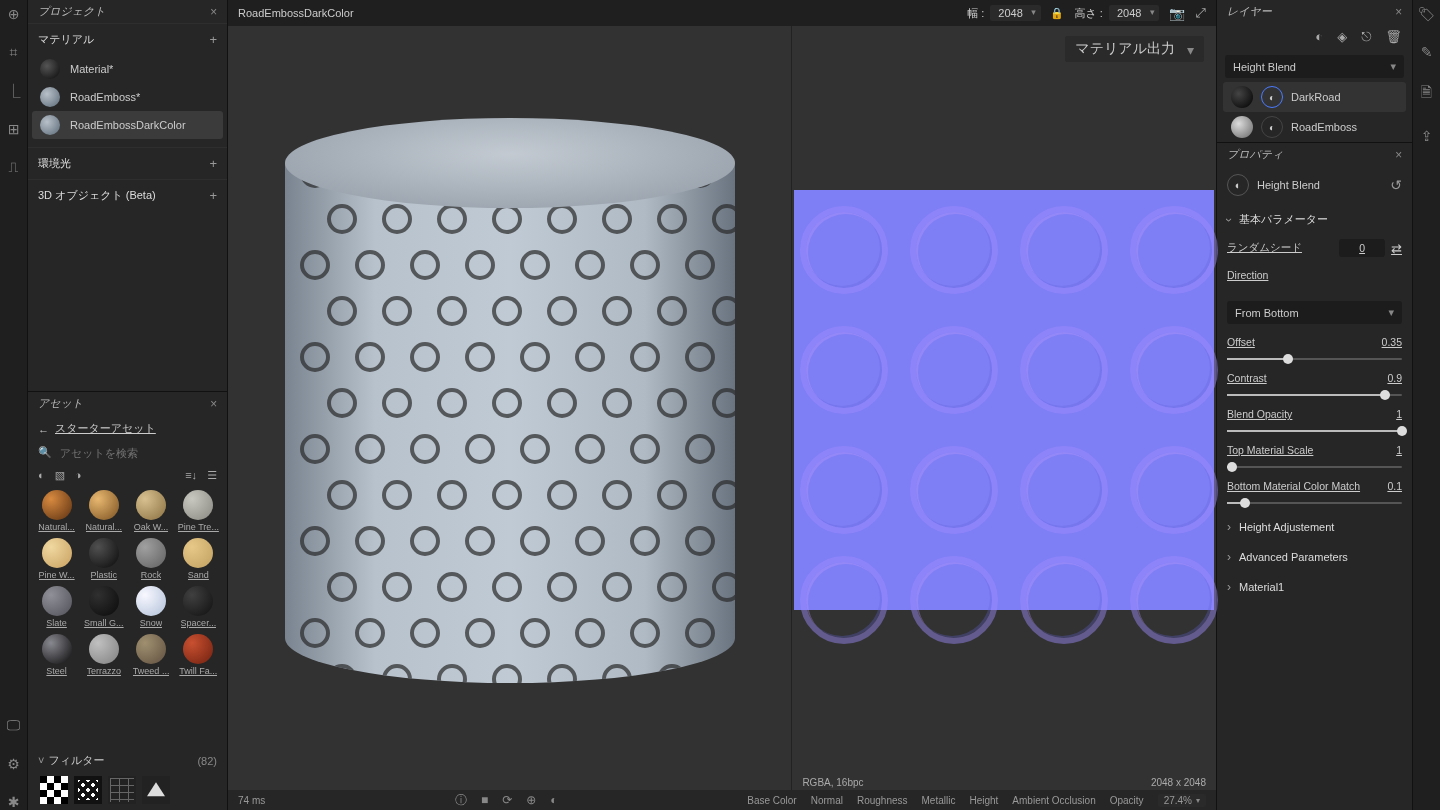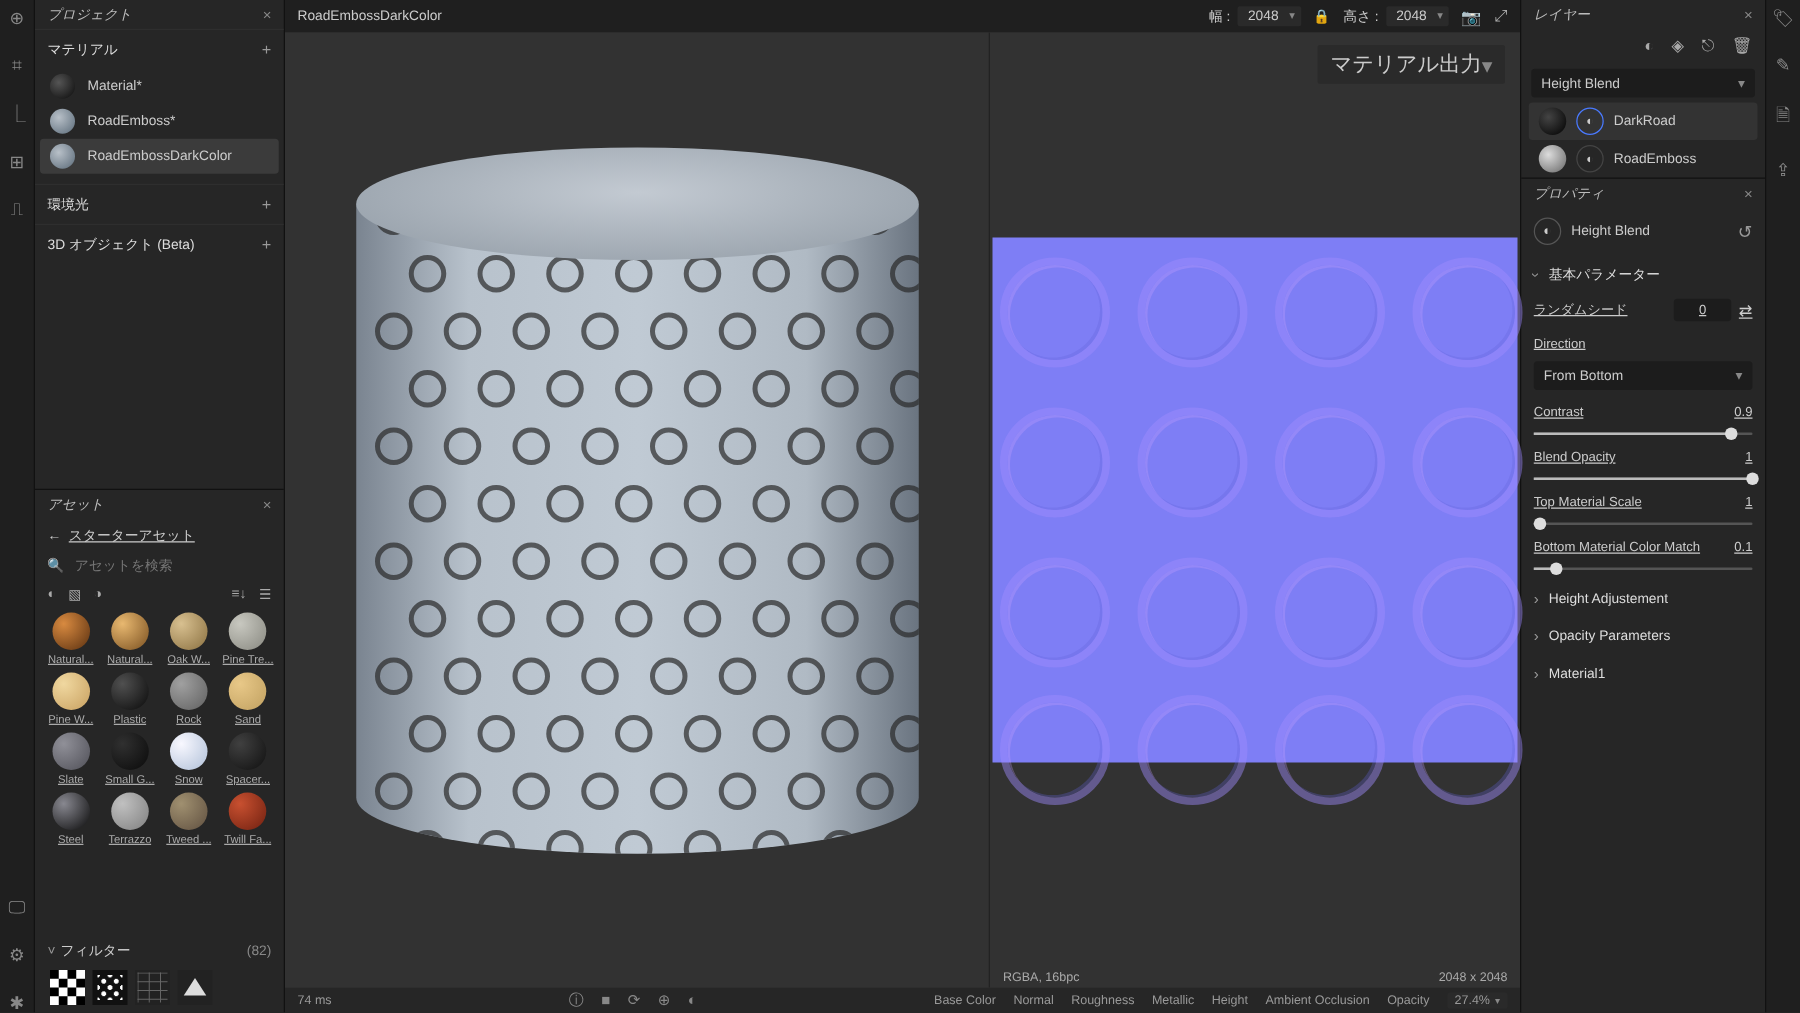--- a/index.html
+++ b/index.html
@@ -47,21 +47,21 @@
 .topbar .right { display: flex; align-items: center; gap: 10px; }
 .dim-group { display: flex; align-items: center; gap: 6px; }
 .dim-select { background: #2a2a2a; border: none; color: #ccc; padding: 2px 18px 2px 8px; font-size: 11px; cursor: pointer; position: relative; border-radius: 2px; }
 .dim-select::after { content: "▾"; position: absolute; right: 5px; top: 2px; color: #888; font-size: 9px; }
 .lock-icon { color: #888; font-size: 11px; }
 .topbar-icon { color: #aaa; font-size: 13px; cursor: pointer; }
 
 .viewports { flex: 1; display: flex; position: relative; background: #323232; }
 .viewport3d { flex: 1.33; display: flex; align-items: center; justify-content: center; position: relative; border-right: 1px solid #222; }
 .viewport2d { flex: 1; display: flex; flex-direction: column; position: relative; }
-.mat-output { position: absolute; top: 10px; right: 12px; display: flex; align-items: flex-end; gap: 0; background: #2a2a2a; padding: 4px 10px; border-radius: 2px; font-size: 17px; cursor: pointer; }
+.mat-output { position: absolute; top: 10px; right: 12px; display: flex; align-items: flex-end; gap: 12px; background: #2a2a2a; padding: 4px 10px; border-radius: 2px; font-size: 14px; cursor: pointer; }
 
 
 .cylinder-wrap { position: relative; width: 450px; height: 560px; }
 .cylinder-top { width: 450px; height: 90px; border-radius: 50%; background: radial-gradient(ellipse at 50% 40%, #c3cad2, #909aa4); position: absolute; top: -10px; left: 0; }
 .cylinder-body { position: absolute; top: 35px; left: 0; width: 450px; height: 520px; background: linear-gradient(90deg, #7a8490 0%, #b8c2cc 20%, #c0cad4 50%, #b0bac4 80%, #6a7480 100%); border-bottom-left-radius: 225px 45px; border-bottom-right-radius: 225px 45px; overflow: hidden; }
 .dots-layer { position: absolute; inset: 0; }
 .dot-ring { position: absolute; width: 30px; height: 30px; border: 4px solid #2a2a2a; border-radius: 50%; opacity: 0.7; }
 
 
 .normal-map { flex: 1; display: flex; align-items: center; justify-content: center; }
@@ -98,21 +98,21 @@
 .collapse-head::before { content: "›"; transform: rotate(90deg); display: inline-block; color: #999; font-size: 12px; margin-right: 2px; }
 .collapse-head.collapsed::before { transform: none; }
 .prop-row { padding: 4px 10px 8px 10px; }
 .prop-row .row1 { display: flex; justify-content: space-between; align-items: center; font-size: 10.5px; color: #ccc; text-decoration: underline; }
 .prop-row .val { color: #ccc; font-size: 10.5px; }
 .slider-track { height: 2px; background: #555; margin-top: 10px; position: relative; border-radius: 1px; }
 .slider-fill { position: absolute; top: 0; left: 0; height: 2px; background: #bbb; }
 .slider-knob { position: absolute; top: -4px; width: 10px; height: 10px; background: #ddd; border-radius: 50%; transform: translateX(-50%); cursor: pointer; }
 .num-input { width: 46px; background: #1c1c1c; color: #ccc; font-size: 10.5px; padding: 3px 6px; border: none; border-radius: 3px; text-align: center; }
 .shuffle-icon { font-size: 13px; color: #ccc; margin-left: 6px; cursor: pointer; }
-.dropdown { margin: 6px 10px 8px 10px; background: #1c1c1c; padding: 5px 8px; border-radius: 3px; display: flex; justify-content: space-between; align-items: center; cursor: pointer; font-size: 11px; }
+.dropdown { margin: 18px 10px 8px 10px; background: #1c1c1c; padding: 5px 8px; border-radius: 3px; display: flex; justify-content: space-between; align-items: center; cursor: pointer; font-size: 11px; }
 
 
 .far-right { width: 28px; background: #1f1f1f; display: flex; flex-direction: column; align-items: center; padding-top: 6px; gap: 22px; border-left: 1px solid #111; }
 .far-right .tool { color: #888; font-size: 14px; cursor: pointer; }
 
 
 .th-natural1 { background: radial-gradient(circle at 30% 30%, #d88a40, #5a3010); }
 .th-natural2 { background: radial-gradient(circle at 30% 30%, #e8b870, #7a5020); }
 .th-oak { background: radial-gradient(circle at 30% 30%, #d8c090, #8a7040); }
 .th-pinetre { background: radial-gradient(circle at 30% 30%, #c8c8c0, #888880); }
@@ -530,20 +530,30 @@
             <span>Direction</span>
           </div>
       </div>
       <div class="dropdown">
         <span>From Bottom</span>
           <span style="color:#888">▾</span>
       </div>
       <div id="sliders">
           <div class="prop-row">
             <div class="row1">
+              <span>Offset</span>
+              <span class="val">0.35</span>
+            </div>
+            <div class="slider-track">
+              <div class="slider-fill" style="width:35%"></div>
+              <div class="slider-knob" style="left:35%"></div>
+            </div>
+          </div>
+          <div class="prop-row">
+            <div class="row1">
               <span>Contrast</span>
               <span class="val">0.9</span>
             </div>
             <div class="slider-track">
               <div class="slider-fill" style="width:90%"></div>
               <div class="slider-knob" style="left:90%"></div>
             </div>
           </div>
           <div class="prop-row">
             <div class="row1">
@@ -570,21 +580,21 @@
               <span>Bottom Material Color Match</span>
               <span class="val">0.1</span>
             </div>
             <div class="slider-track">
               <div class="slider-fill" style="width:10%"></div>
               <div class="slider-knob" style="left:10%"></div>
             </div>
           </div>
         </div>
       <div class="collapse-head collapsed">Height Adjustement</div>
-      <div class="collapse-head collapsed">Opacity Parameters</div>
+      <div class="collapse-head collapsed">Advanced Parameters</div>
       <div class="collapse-head collapsed">Material1</div>
     </div>
   </div>
 
   <div class="far-right">
     <span class="tool">🏷</span>
     <span class="tool">✎</span>
     <span class="tool">🗎</span>
     <span class="tool">⇪</span>
   </div>

